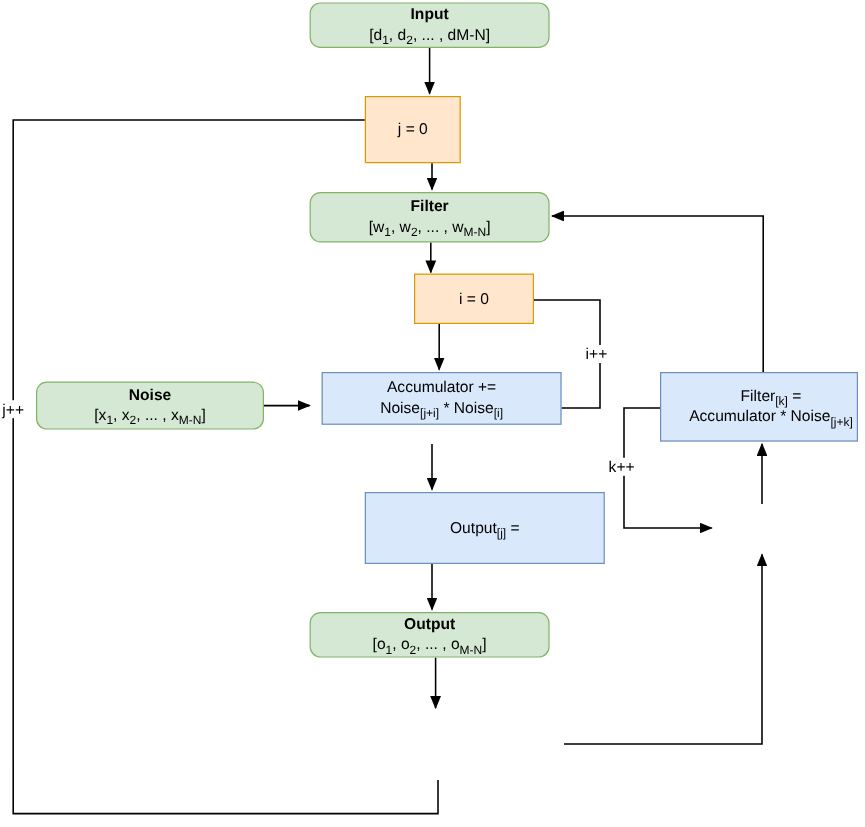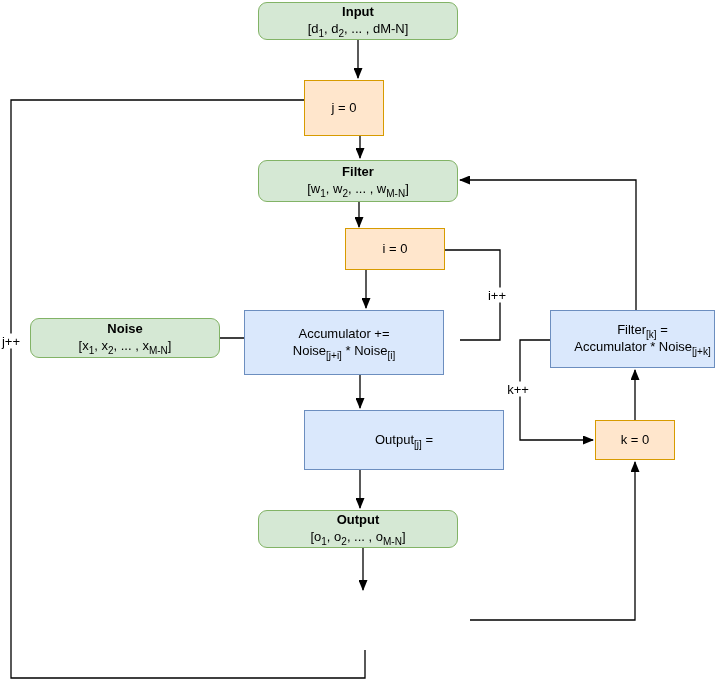--- a/index.html
+++ b/index.html
@@ -87,41 +87,38 @@
 
   <div class="node orange" style="left:325px; top:228px; width:100px; height:42px;margin-left:20px;">
     <div>i = 0</div>
   </div>
 
   <div class="node green" style="left:30px; top:318px; width:190px; height:40px;">
     <div class="title">Noise</div>
     <div><span>[x</span><sub>1</sub><span>, x</span><sub>2</sub><span>, ... , x</span><sub>M-N</sub><span>]</span></div>
   </div>
 
-  <div class="node blue" style="left:244px; top:310px; width:200px; height:65px;">
+  <div class="node blue" style="left:268px; top:310px; width:200px; height:44px;">
     <div>Accumulator +=</div>
     <div><span>Noise</span><sub>[j+i]</sub><span> * Noise</span><sub>[i]</sub></div>
   </div>
 
   <div class="node blue" style="left:260px; top:410px; width:200px; height:60px;margin-left:44px;">
     <div><span>Output</span><sub>[j]</sub><span> =</span></div>
   </div>
 
   <div class="node green" style="left:258px; top:510px; width:200px; height:38px;">
     <div class="title">Output</div>
     <div><span>[o</span><sub>1</sub><span>, o</span><sub>2</sub><span>, ... , o</span><sub>M-N</sub><span>]</span></div>
   </div>
 
 
   <div class="node blue" style="left:550px; top:310px; width:165px; height:58px;padding-left:20px;">
     <div><span>Filter</span><sub>[k]</sub><span> =</span></div>
     <div><span>Accumulator * Noise</span><sub>[j+k]</sub></div>
   </div>
 
-  <div class="node orange" style="left:595px; top:420px; width:80px; height:40px;">
-    <div>k = 0</div>
-  </div>
 
   <div class="edge-label" style="left:11px; top:341px;">j++</div>
   <div class="edge-label" style="left:497px; top:295px;">i++</div>
   <div class="edge-label" style="left:518px; top:389px;">k++</div>
 
 </div>
 
 </body></html>

